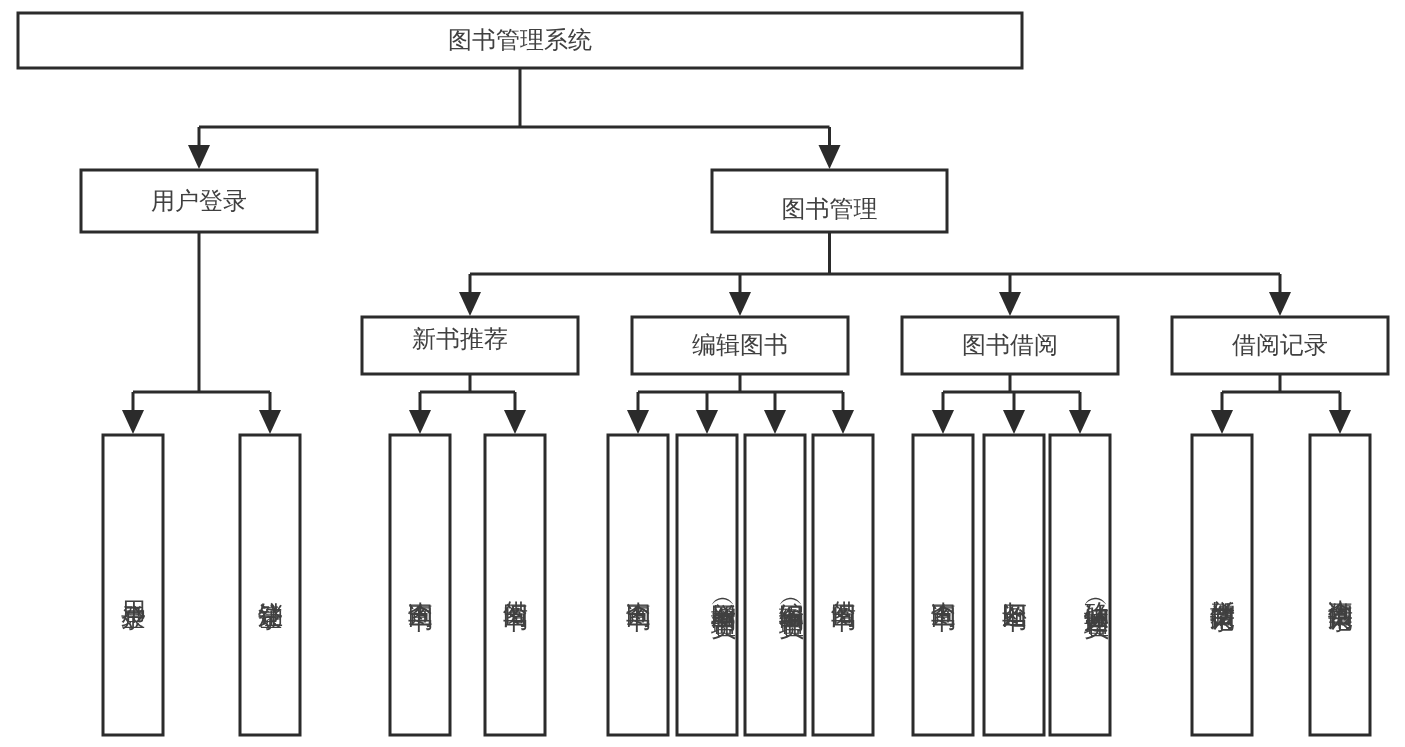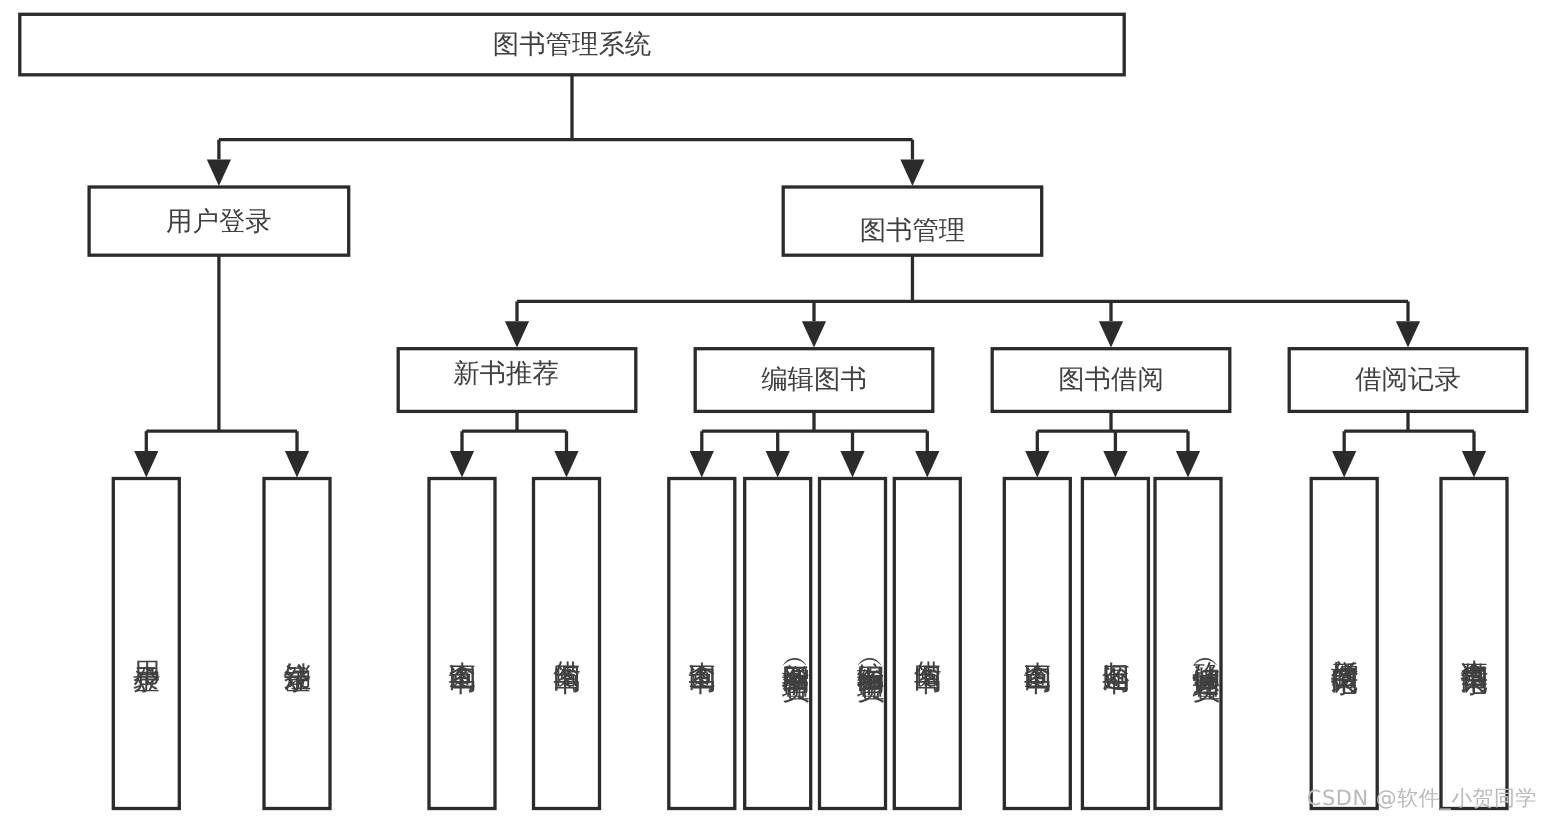--- a/index.html
+++ b/index.html
@@ -178,14 +178,13 @@
       <div class="node-label vert topalign" style="left: 1050px; top: 435px; width: 60px; height: 300px; padding-top: 6px;">
         <span>确认归还（管理员）</span>
       </div>
       <div class="node-label vert" style="left: 1192px; top: 435px; width: 60px; height: 300px; padding-top: 0px;">
         <span>新增借阅记录</span>
       </div>
       <div class="node-label vert" style="left: 1310px; top: 435px; width: 60px; height: 300px; padding-top: 0px;">
         <span>查询借阅记录</span>
       </div>
     </div>
-  <div class="watermark">CSDN @软件_小贺同学</div>
 </div>
 
 </body></html>

